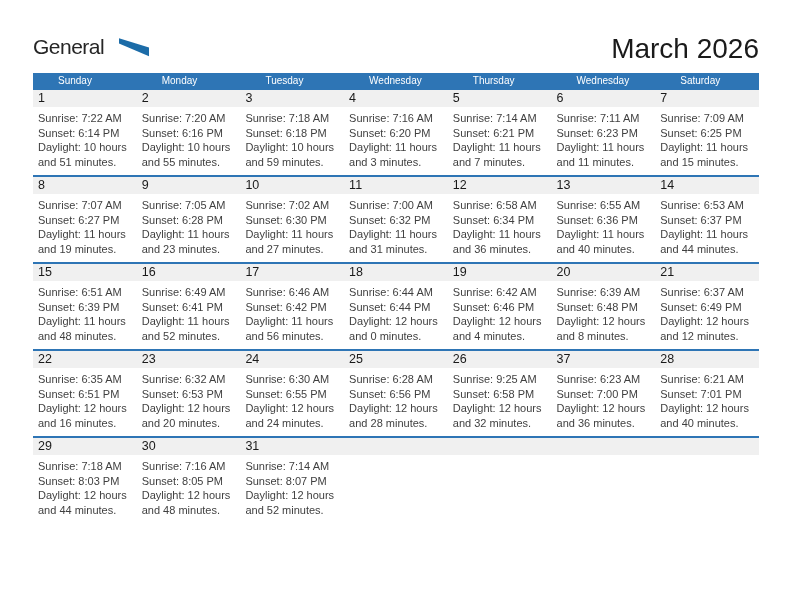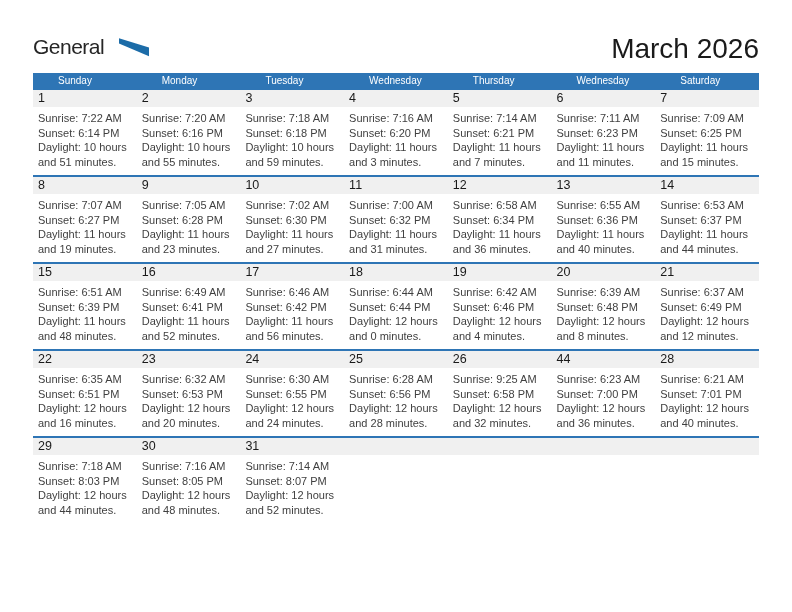--- a/index.html
+++ b/index.html
@@ -325,21 +325,21 @@
         </td>
         <td>
           <div class="day-num">26</div>
           <div class="cell-body">
             <div>Sunrise: 9:25 AM</div>
             <div>Sunset: 6:58 PM</div>
             <div>Daylight: 12 hours and 32 minutes.</div>
           </div>
         </td>
         <td>
-          <div class="day-num">44</div>
+          <div class="day-num">37</div>
           <div class="cell-body">
             <div>Sunrise: 6:23 AM</div>
             <div>Sunset: 7:00 PM</div>
             <div>Daylight: 12 hours and 36 minutes.</div>
           </div>
         </td>
         <td>
           <div class="day-num">28</div>
           <div class="cell-body">
             <div>Sunrise: 6:21 AM</div>

